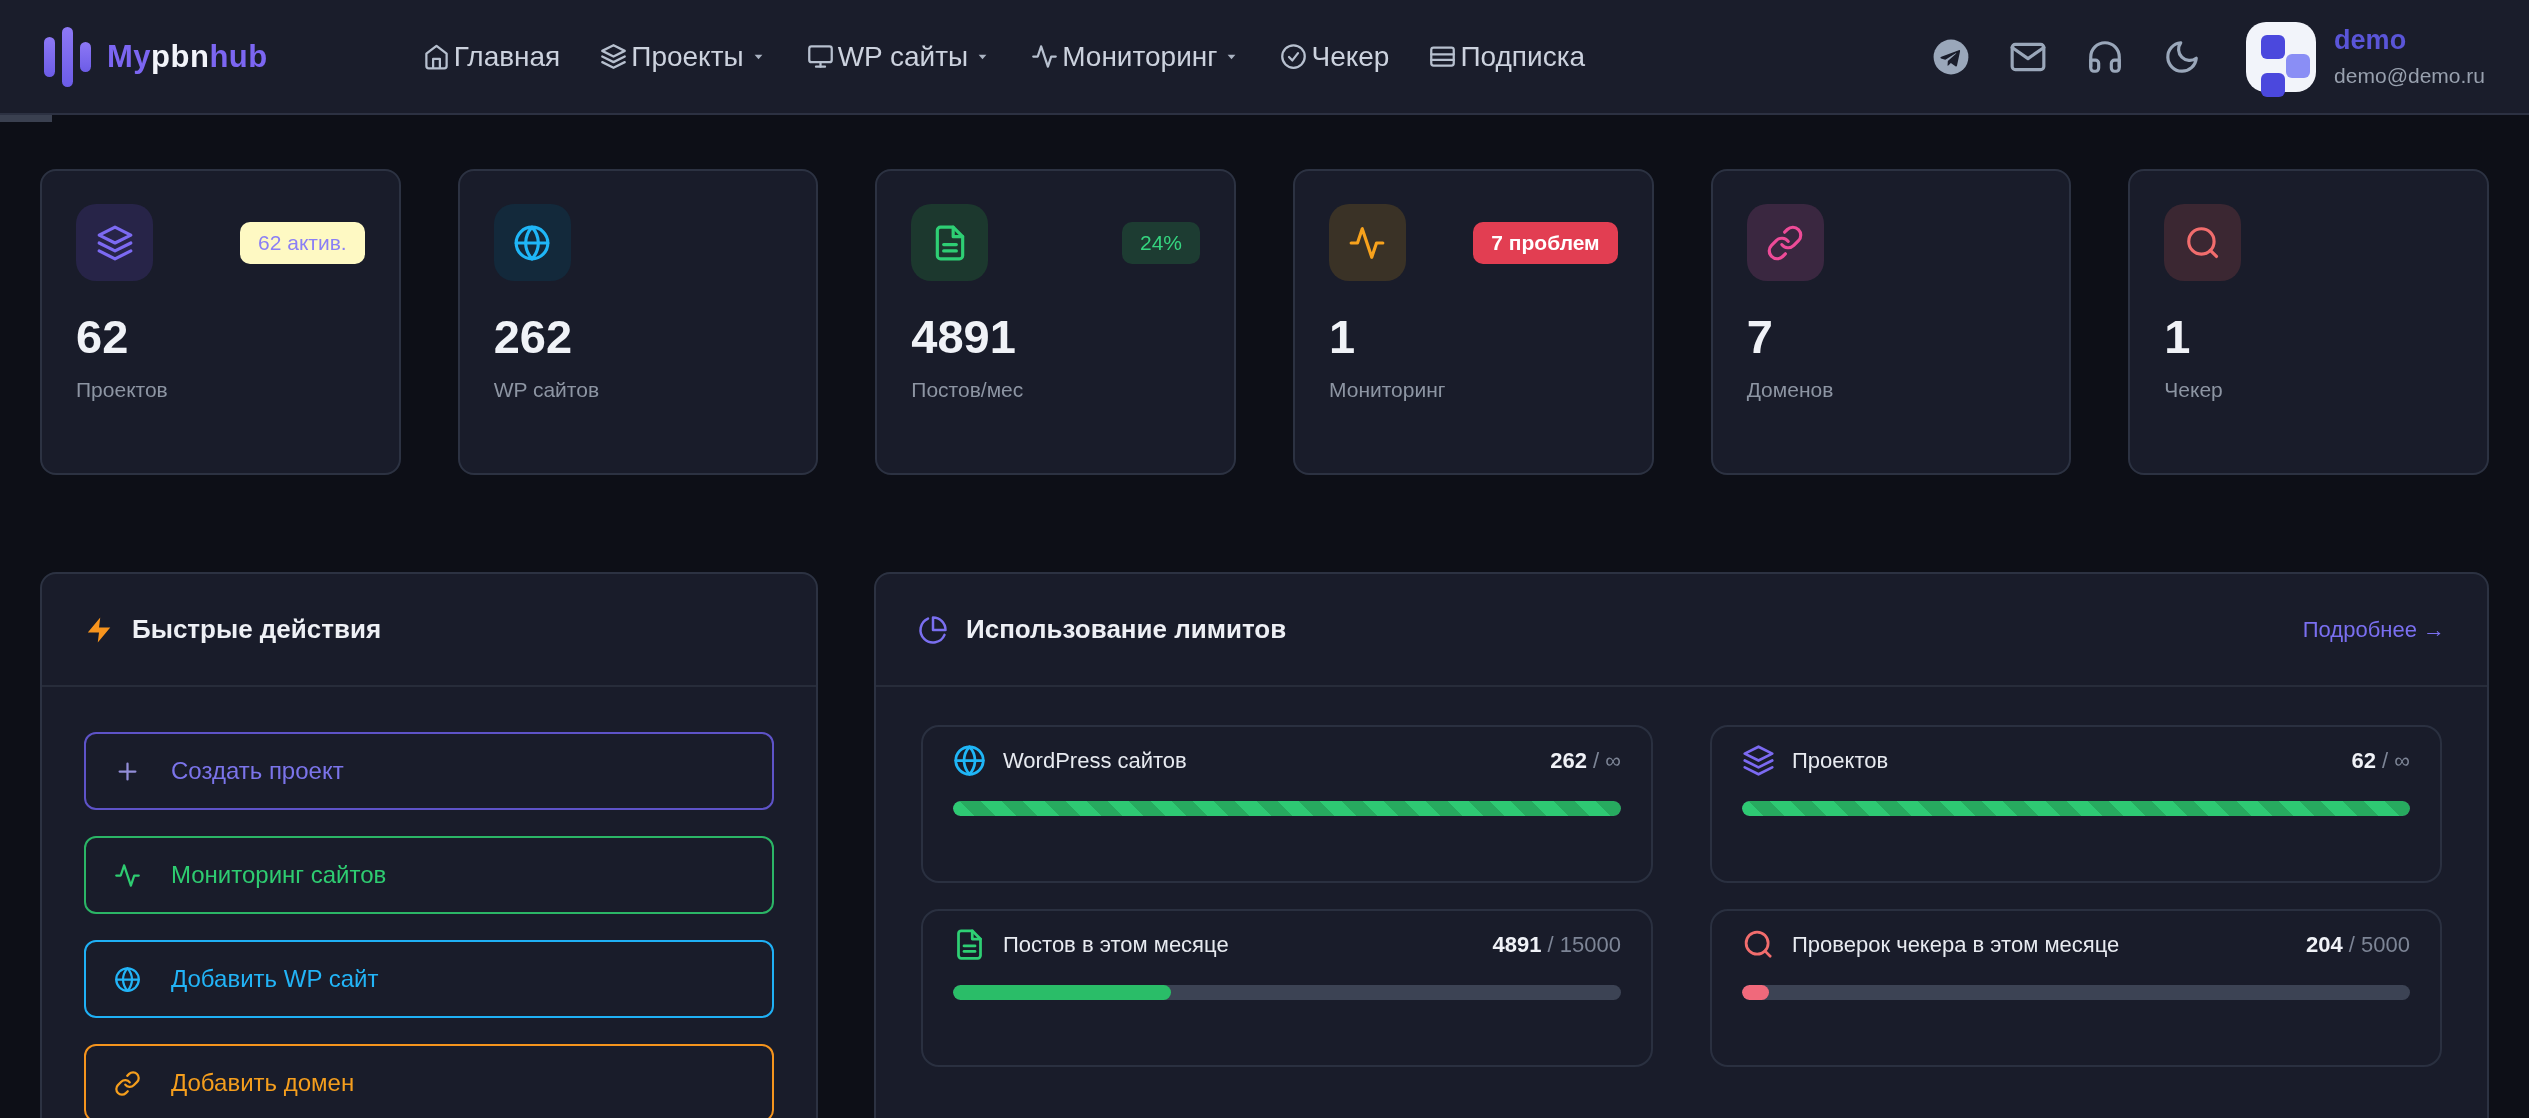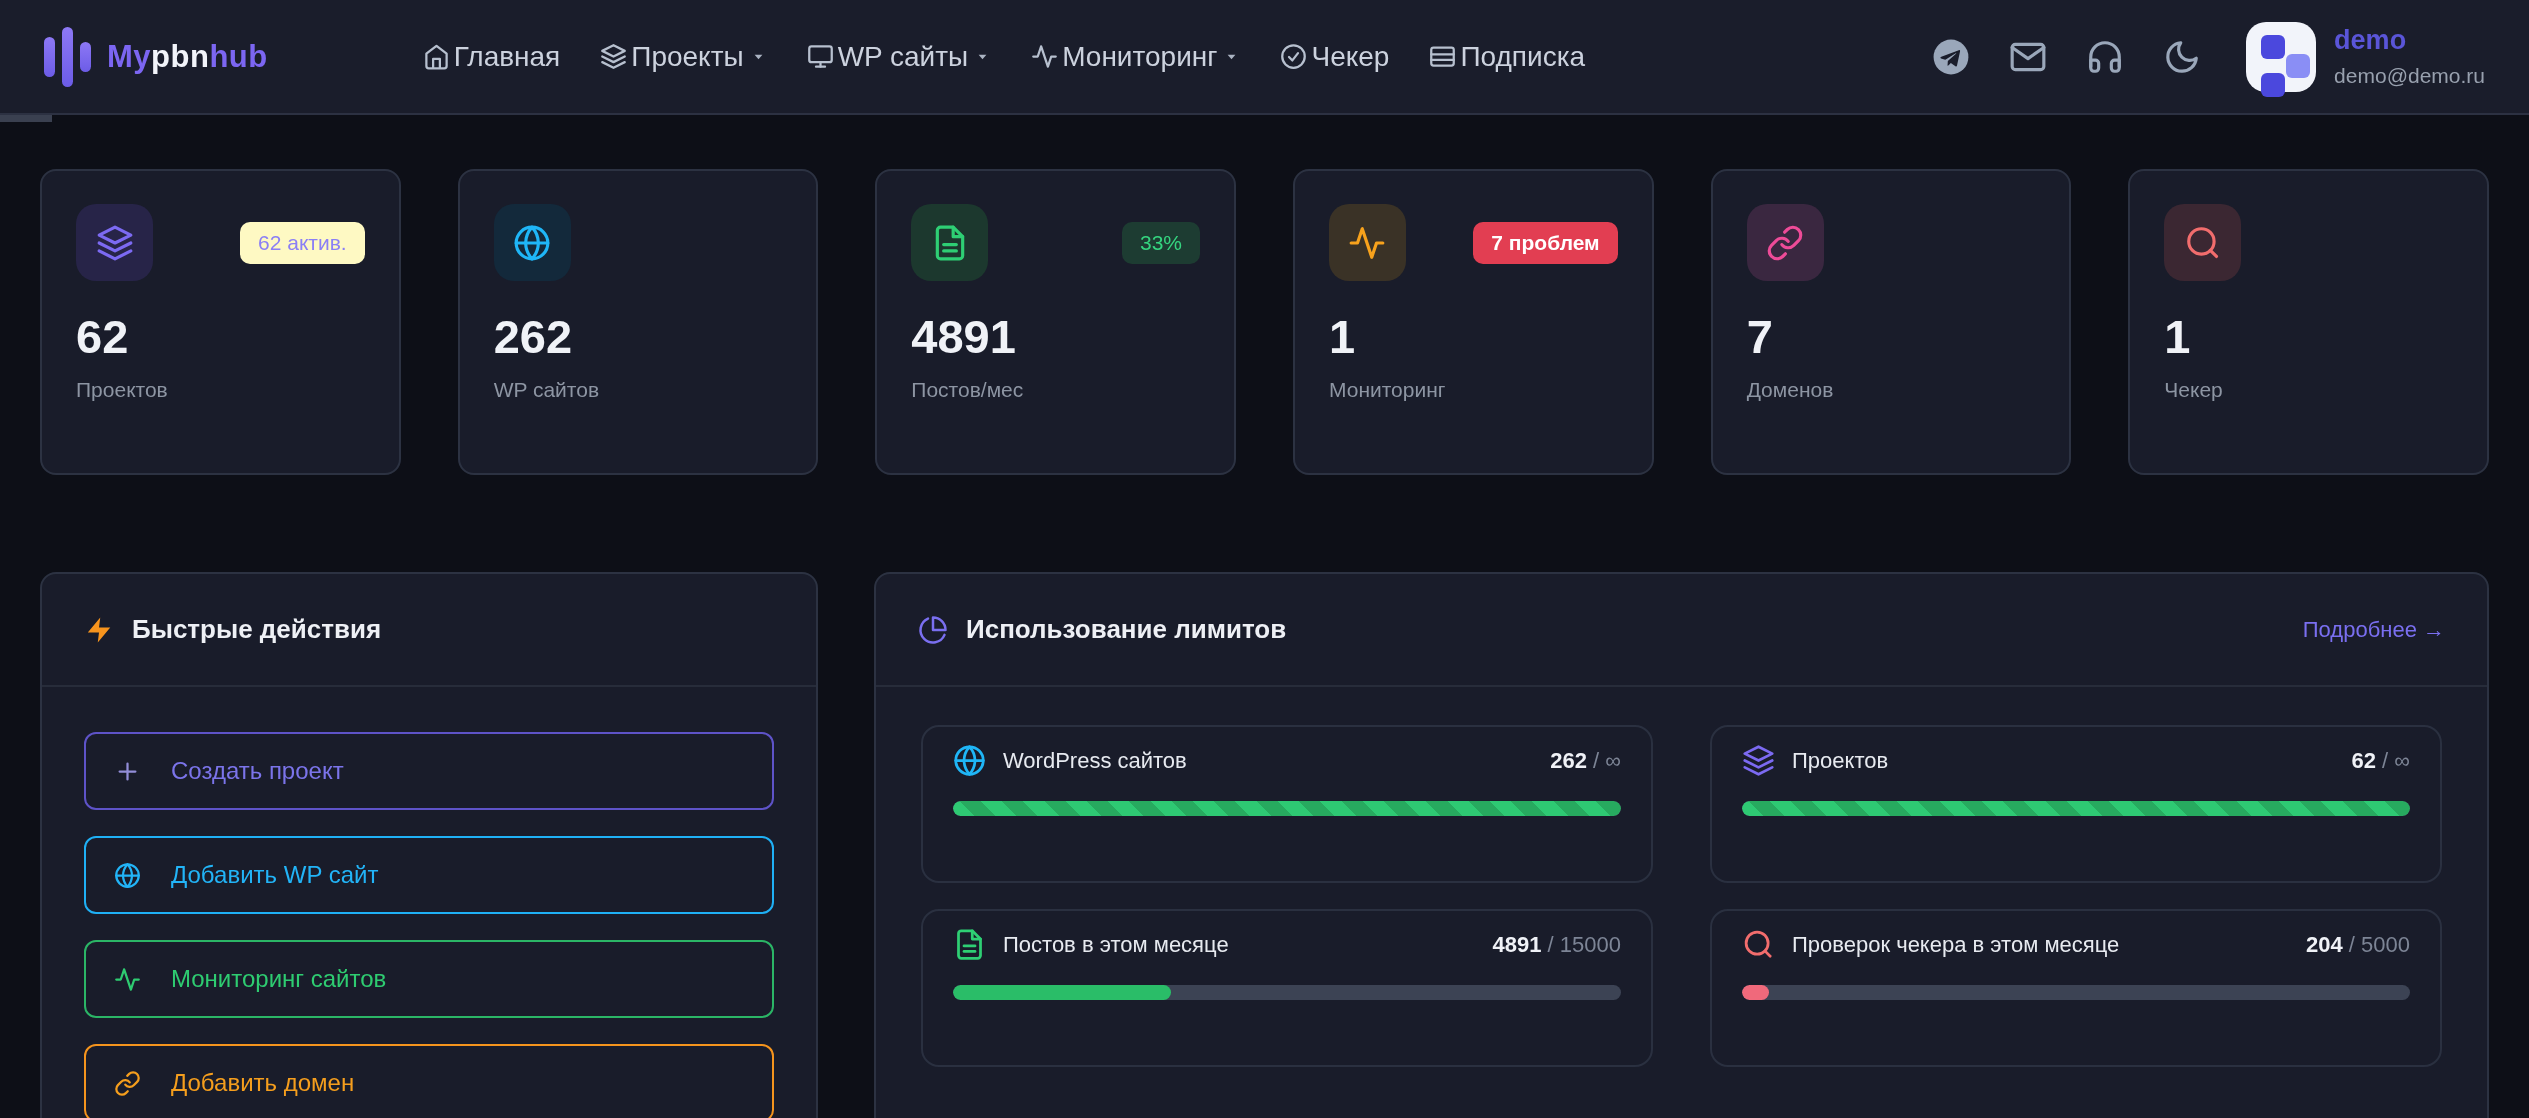--- a/index.html
+++ b/index.html
@@ -268,21 +268,21 @@
   <div class="stat-card">
     <div class="stat-top">
       <div class="tile tile-green">
           <svg viewBox="0 0 24 24" fill="none" stroke="currentColor" stroke-width="2" stroke-linecap="round" stroke-linejoin="round">
             <path d="M14 2H6a2 2 0 0 0-2 2v16a2 2 0 0 0 2 2h12a2 2 0 0 0 2-2V8z"></path>
             <polyline points="14 2 14 8 20 8"></polyline>
             <line x1="16" y1="13" x2="8" y2="13"></line>
             <line x1="16" y1="17" x2="8" y2="17"></line>
           </svg>
         </div>
-      <span class="badge badge-green">33%</span>
+      <span class="badge badge-green">24%</span>
     </div>
     <div class="stat-value">4891</div>
     <div class="stat-label">Постов/мес</div>
   </div>
 
   <div class="stat-card">
     <div class="stat-top">
       <div class="tile tile-amber">
           <svg viewBox="0 0 24 24" fill="none" stroke="currentColor" stroke-width="2" stroke-linecap="round" stroke-linejoin="round">
             <polyline points="22 12 18 12 15 21 9 3 6 12 2 12"></polyline>
@@ -336,38 +336,38 @@
     </div>
     <div class="qa-body">
       <button class="qa-btn qa-purple">
         <span class="ic">
             <svg viewBox="0 0 24 24" fill="none" stroke="currentColor" stroke-width="2" stroke-linecap="round" stroke-linejoin="round">
               <line x1="12" y1="5" x2="12" y2="19"></line>
               <line x1="5" y1="12" x2="19" y2="12"></line>
             </svg>
           </span>
         <span>Создать проект</span>
+      </button>
+      <button class="qa-btn qa-green">
+        <span class="ic">
+            <svg viewBox="0 0 24 24" fill="none" stroke="currentColor" stroke-width="2" stroke-linecap="round" stroke-linejoin="round">
+              <polyline points="22 12 18 12 15 21 9 3 6 12 2 12"></polyline>
+            </svg>
+          </span>
+        <span>Мониторинг сайтов</span>
       </button>
       <button class="qa-btn qa-cyan">
         <span class="ic">
             <svg viewBox="0 0 24 24" fill="none" stroke="currentColor" stroke-width="2" stroke-linecap="round" stroke-linejoin="round">
               <circle cx="12" cy="12" r="10"></circle>
               <line x1="2" y1="12" x2="22" y2="12"></line>
               <path d="M12 2a15.3 15.3 0 0 1 4 10 15.3 15.3 0 0 1-4 10 15.3 15.3 0 0 1-4-10 15.3 15.3 0 0 1 4-10z"></path>
             </svg>
           </span>
         <span>Добавить WP сайт</span>
-      </button>
-      <button class="qa-btn qa-green">
-        <span class="ic">
-            <svg viewBox="0 0 24 24" fill="none" stroke="currentColor" stroke-width="2" stroke-linecap="round" stroke-linejoin="round">
-              <polyline points="22 12 18 12 15 21 9 3 6 12 2 12"></polyline>
-            </svg>
-          </span>
-        <span>Мониторинг сайтов</span>
       </button>
       <button class="qa-btn qa-amber">
         <span class="ic">
             <svg viewBox="0 0 24 24" fill="none" stroke="currentColor" stroke-width="2" stroke-linecap="round" stroke-linejoin="round">
               <path d="M10 13a5 5 0 0 0 7.54.54l3-3a5 5 0 0 0-7.07-7.07l-1.72 1.71"></path>
               <path d="M14 11a5 5 0 0 0-7.54-.54l-3 3a5 5 0 0 0 7.07 7.07l1.71-1.71"></path>
             </svg>
           </span>
         <span>Добавить домен</span>
       </button>

